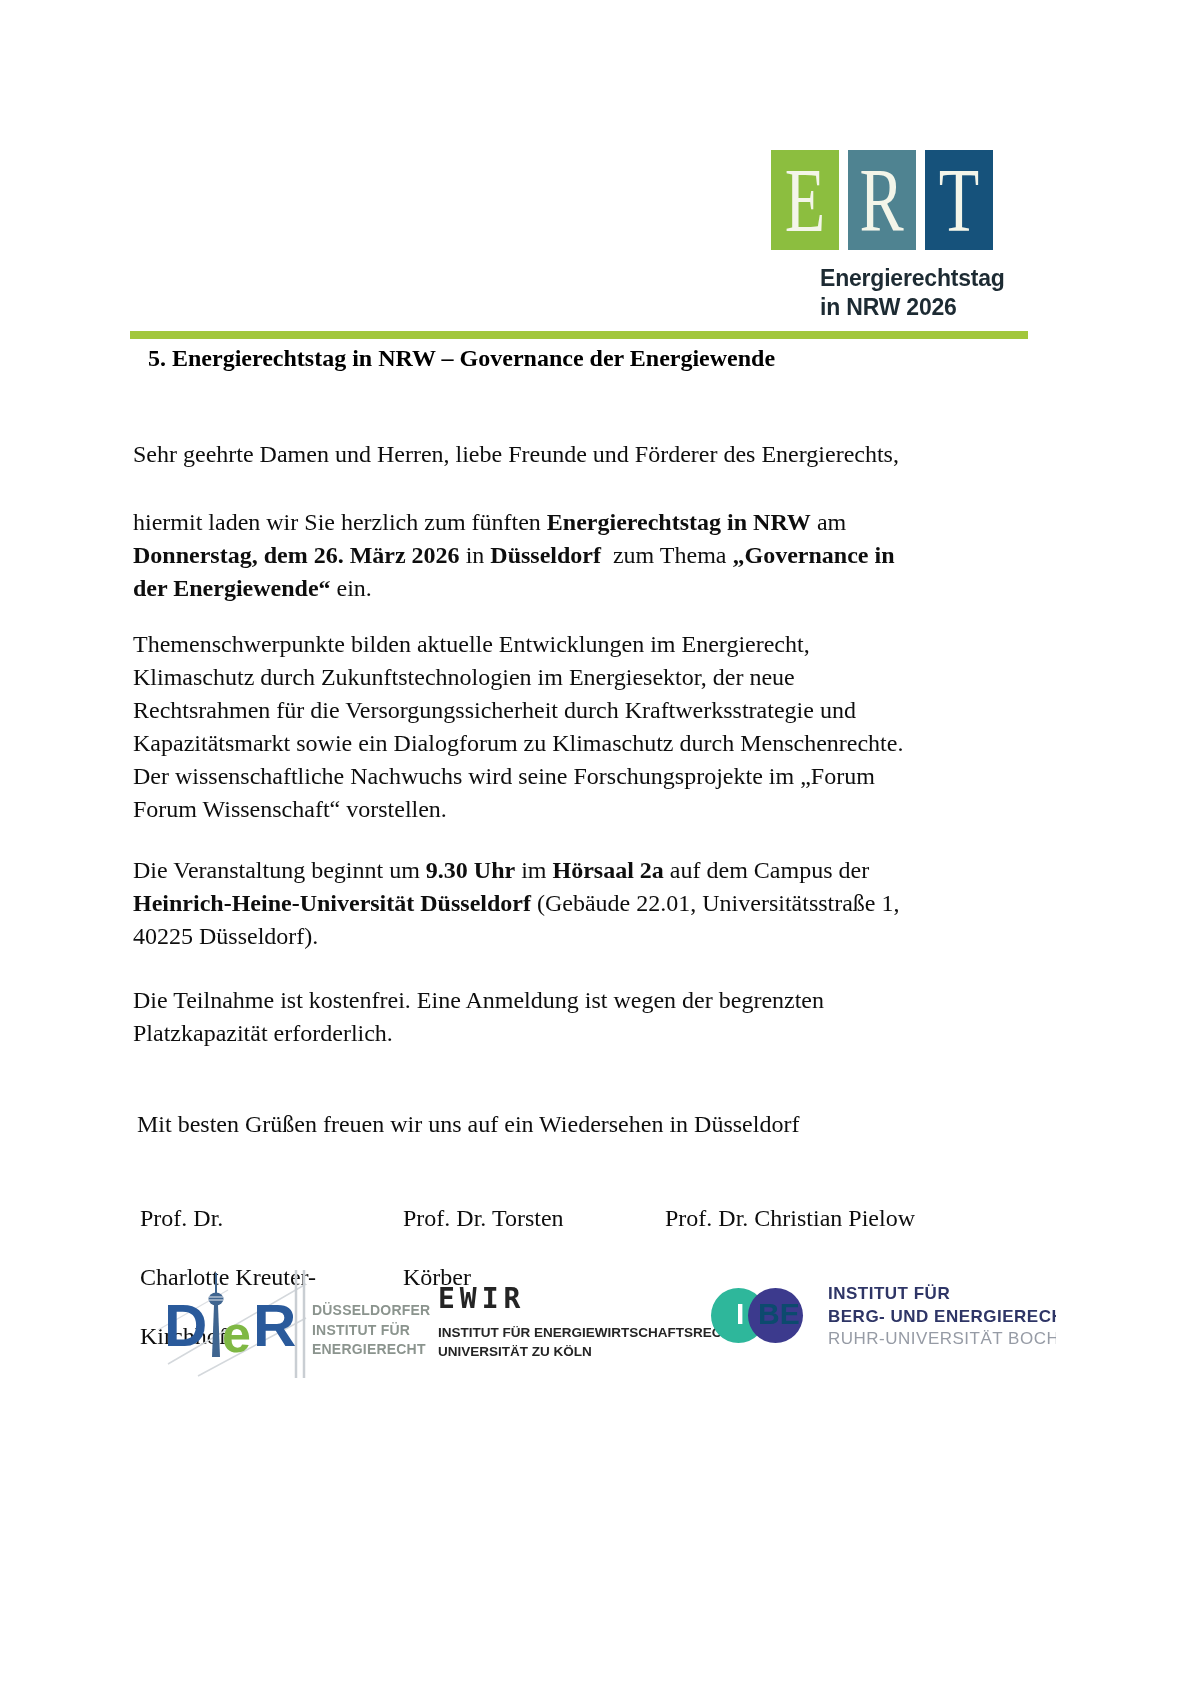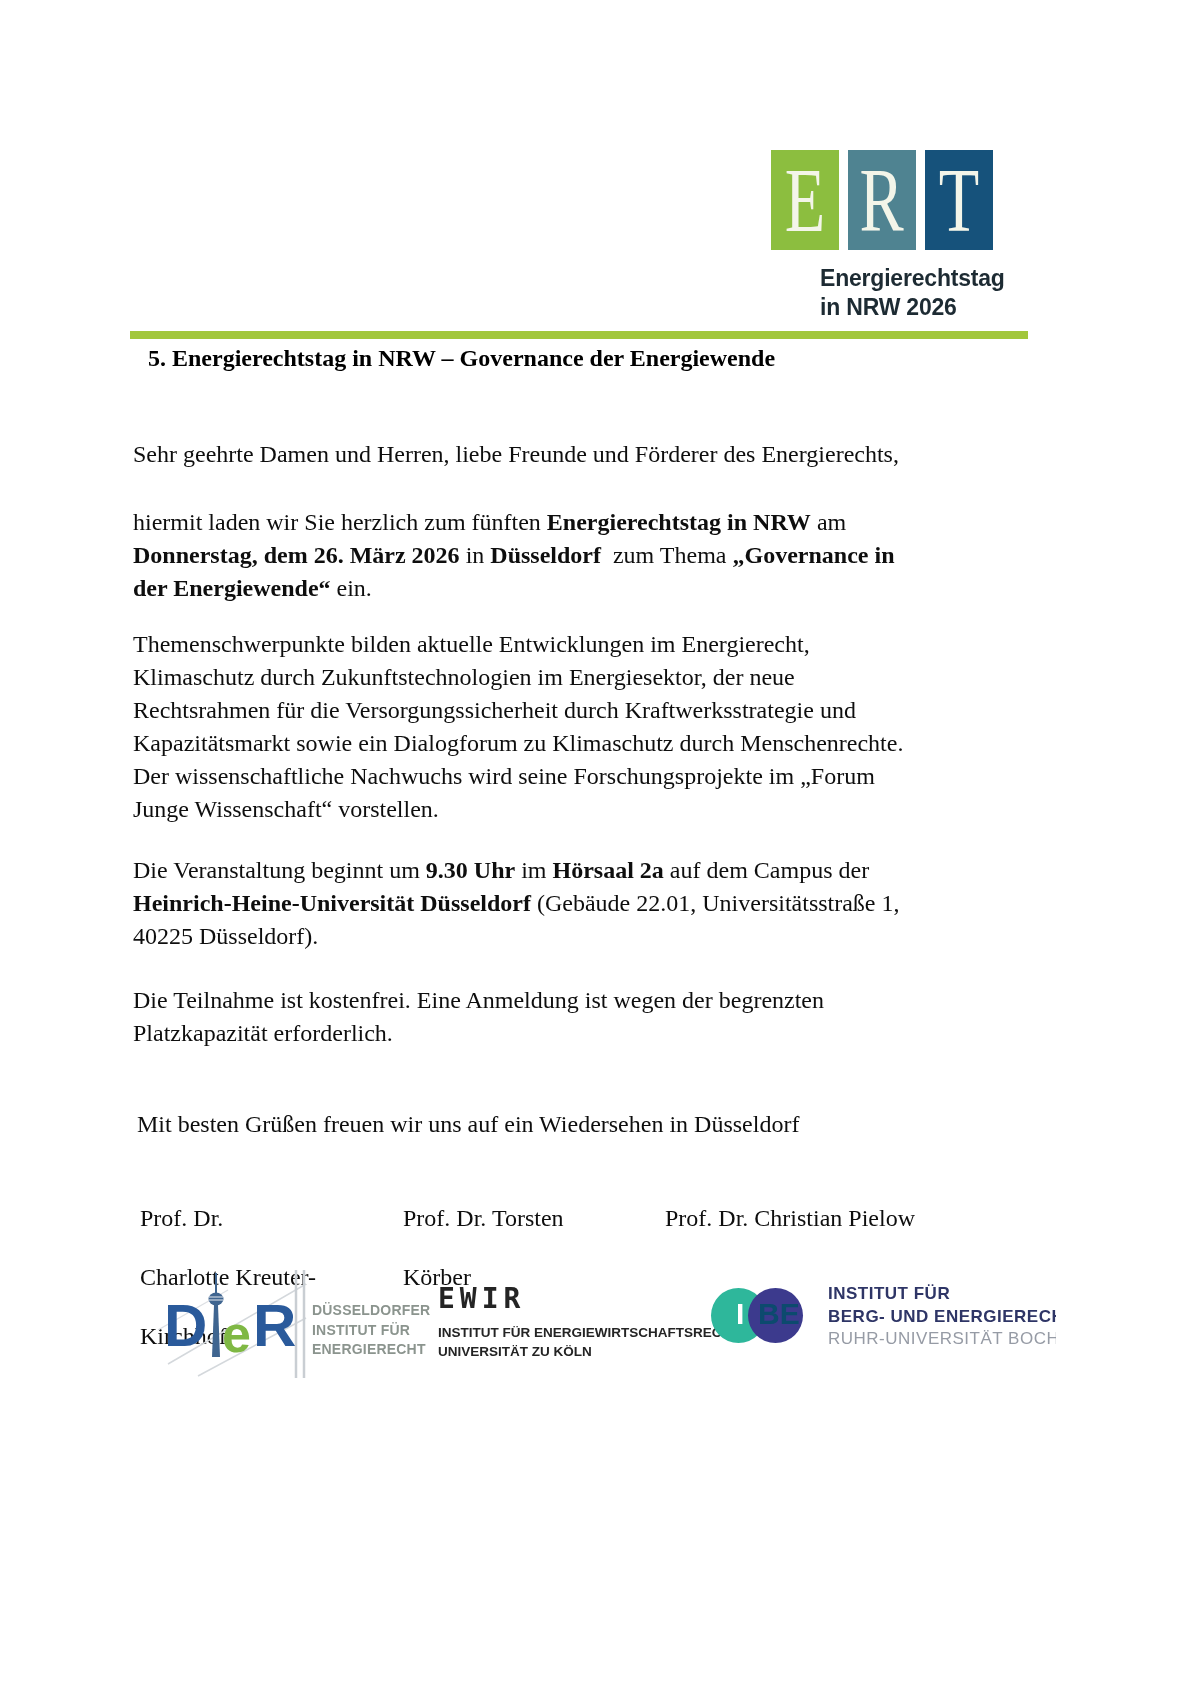--- a/index.html
+++ b/index.html
@@ -96,21 +96,21 @@
         <span class="line"><span>hiermit laden wir Sie herzlich zum fünften </span><b>Energierechtstag in NRW</b><span> am</span></span>
         <span class="line"><b>Donnerstag, dem 26. März 2026</b><span> in </span><b>Düsseldorf</b><span>  zum Thema </span><b>„Governance in</b></span>
         <span class="line"><b>der Energiewende“</b><span> ein.</span></span>
       </p>
       <p class="para p2">
         <span class="line"><span>Themenschwerpunkte bilden aktuelle Entwicklungen im Energierecht,</span></span>
         <span class="line"><span>Klimaschutz durch Zukunftstechnologien im Energiesektor, der neue</span></span>
         <span class="line"><span>Rechtsrahmen für die Versorgungssicherheit durch Kraftwerksstrategie und</span></span>
         <span class="line"><span>Kapazitätsmarkt sowie ein Dialogforum zu Klimaschutz durch Menschenrechte.</span></span>
         <span class="line"><span>Der wissenschaftliche Nachwuchs wird seine Forschungsprojekte im „Forum</span></span>
-        <span class="line"><span>Junge Wissenschaft“ vorstellen.</span></span>
+        <span class="line"><span>Forum Wissenschaft“ vorstellen.</span></span>
       </p>
       <p class="para p3">
         <span class="line"><span>Die Veranstaltung beginnt um </span><b>9.30 Uhr</b><span> im </span><b>Hörsaal 2a</b><span> auf dem Campus der</span></span>
         <span class="line"><b>Heinrich-Heine-Universität Düsseldorf</b><span> (Gebäude 22.01, Universitätsstraße 1,</span></span>
         <span class="line"><span>40225 Düsseldorf).</span></span>
       </p>
       <p class="para p4">
         <span class="line"><span>Die Teilnahme ist kostenfrei. Eine Anmeldung ist wegen der begrenzten</span></span>
         <span class="line"><span>Platzkapazität erforderlich.</span></span>
       </p>

